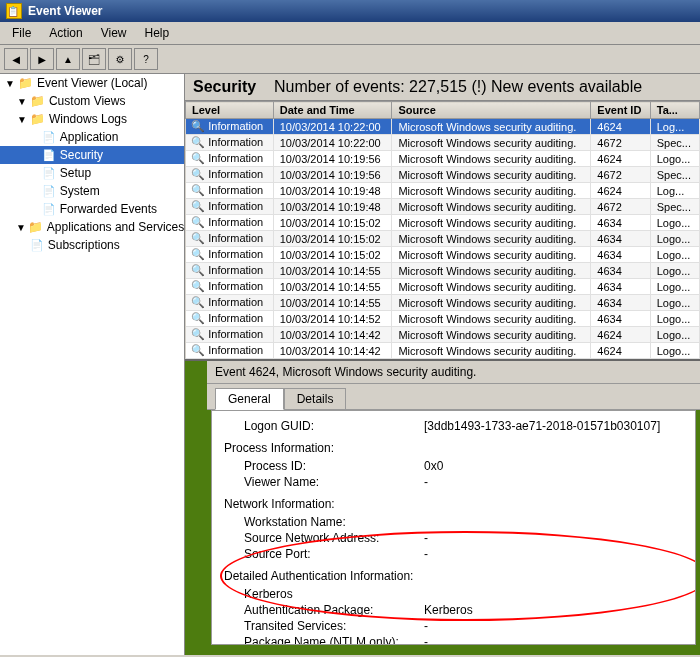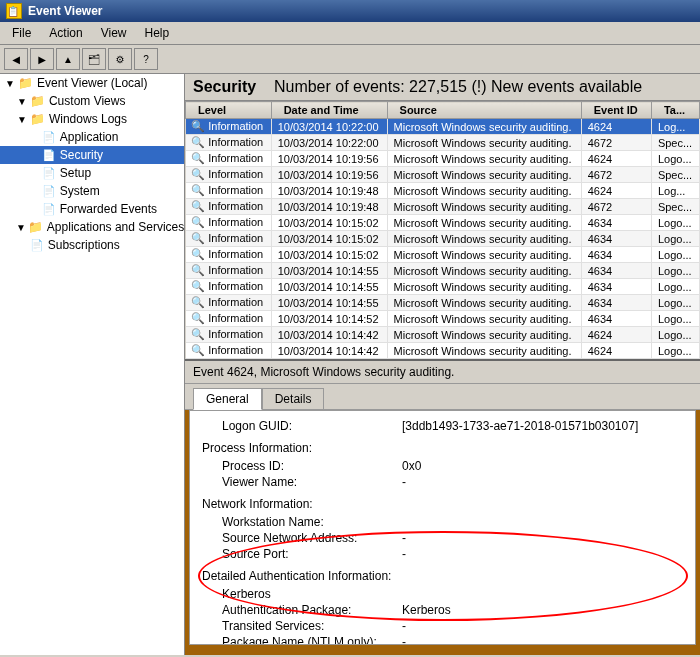--- a/index.html
+++ b/index.html
@@ -104,21 +104,21 @@
     }
     table {
       width: 100%;
       border-collapse: collapse;
       font-size: 11px;
       min-width: 460px;
     }
     thead th {
       background: linear-gradient(to bottom, #e8e4dc, #cdc9c0);
       border: 1px solid #999;
-      padding: 2px 12px;
+      padding: 2px 6px;
       text-align: left;
       font-weight: bold;
       white-space: nowrap;
       position: sticky;
       top: 0;
       margin-top: 48px;
     }
     tbody tr { cursor: pointer; }
     tbody tr:nth-child(odd) { background: white; }
     tbody tr:nth-child(even) { background: #f5f5f5; }
@@ -127,22 +127,23 @@
     tbody td {
       border-bottom: 1px solid #e0e0e0;
       border-right: 1px solid #e0e0e0;
       padding: 1px 6px;
       white-space: nowrap;
     }
 
     
     .detail-panel {
       flex: 1;
-      background: #a16207;
+      background: #4d7c0f;
       overflow-y: auto;
+      padding-left: 22px;
     }
     .detail-header {
       background: #d4d0c8;
       padding: 4px 8px;
       font-size: 12px;
       border-bottom: 1px solid #999;
     }
     .detail-tabs {
       display: flex;
       background: #d4d0c8;

